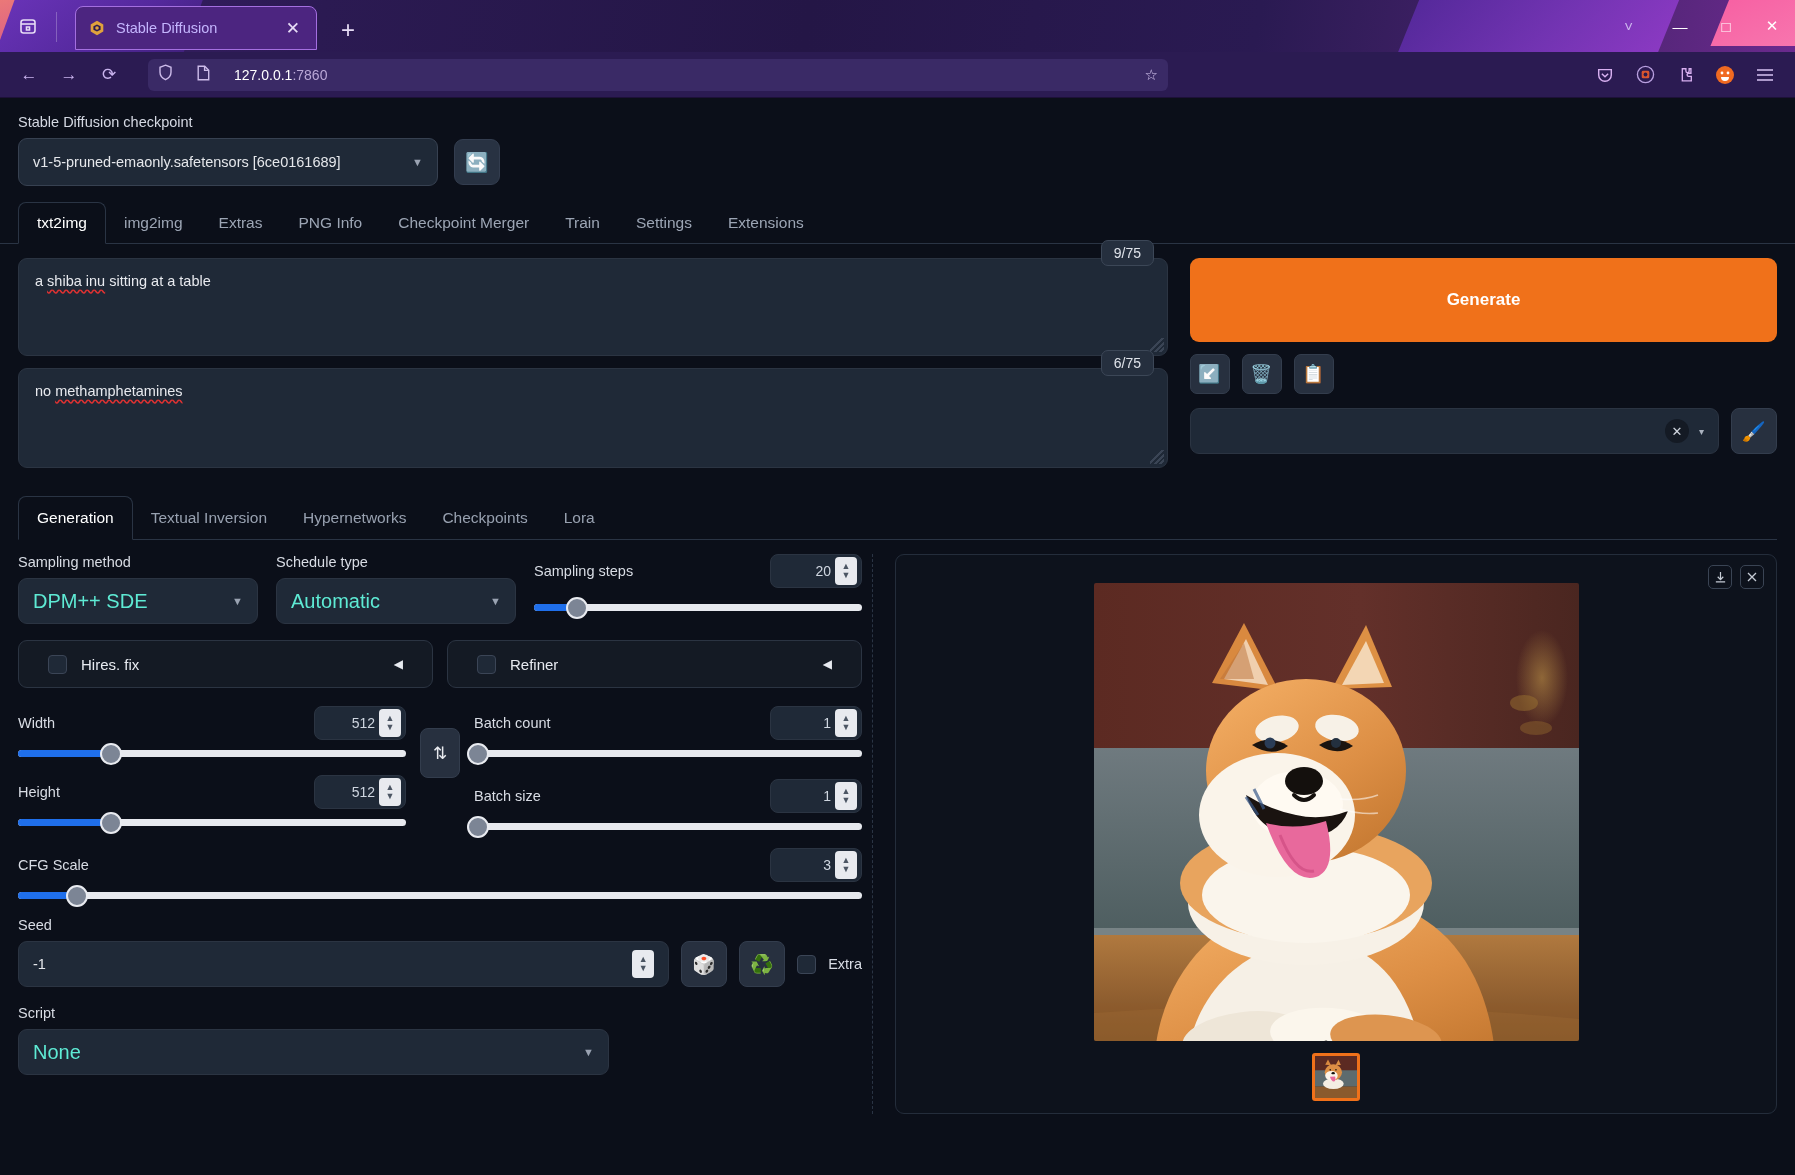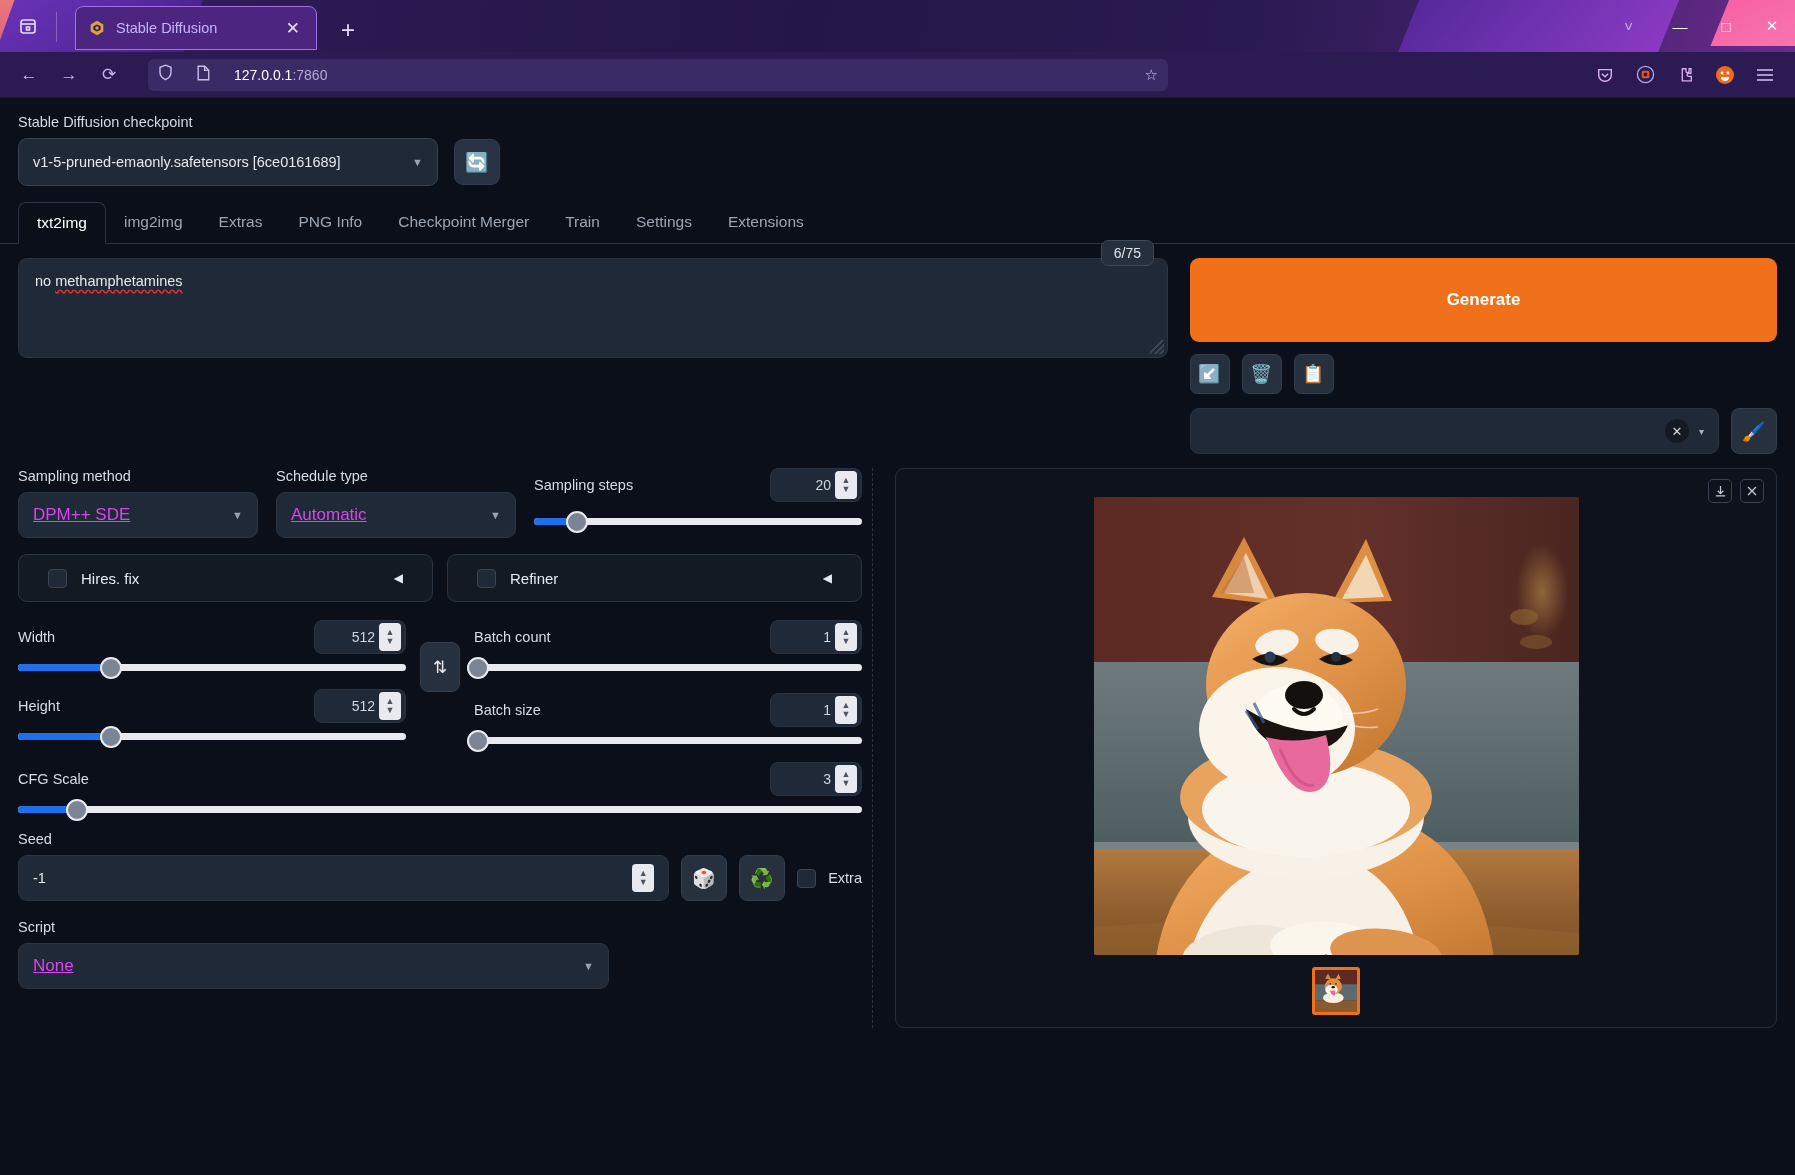--- a/index.html
+++ b/index.html
@@ -89,21 +89,21 @@
     width: 420px; height:48px; background:#1f2937; border:1px solid #374151;
     border-radius: 9px; display:flex; align-items:center; padding: 0 14px;
   }
   .ckpt-select .val { color:#e5e7eb; font-size:14.5px; flex:1;}
   .caret { color:#9aa3b2; font-size:11px; }
   .ckpt-refresh {
     width:46px; height:46px; background:#283242; border:1px solid #333d4f; border-radius:9px;
     display:flex; align-items:center; justify-content:center; font-size:19px;
   }
 
-  .tabs-main { margin-top: 16px; padding: 0 18px; display:flex; align-items:flex-start; border-bottom:1px solid #2a3444;}
+  .tabs-main { margin-top: 16px; padding: 0 18px; display:flex; align-items:center; border-bottom:1px solid #2a3444;}
   .tab-item { padding: 11px 18px; color:#9ca5b4; font-size:15.5px; white-space:nowrap;}
   .tab-item.active {
     color:#fff; background:#0b0f19;
     border:1px solid #2a3444; border-bottom-color:#0b0f19;
     border-radius: 8px 8px 0 0; margin-bottom:-1px;
   }
 
   .main-cols { display:flex; padding: 14px 18px 0 18px; gap: 22px; }
   .left-col { flex: 0 0 1150px; position:relative; }
   .right-col { flex: 1; }
@@ -168,21 +168,21 @@
   .settings-pane { flex: 0 0 855px; padding-right: 10px; border-right: 1px dashed #2a3444; }
   .result-pane { flex: 1; }
 
   .lbl { color:#d8dce4; font-size:14.5px; }
   .row3 { display:flex; gap: 18px; align-items:flex-start; }
   .fld { display:flex; flex-direction:column; gap:8px; }
   .select-box {
     height:46px; background:#1f2937; border:1px solid #2b3442; border-radius:9px;
     display:flex; align-items:center; padding: 0 14px;
   }
-  .select-box .val { color:#d946ef; font-size:17px; flex:1;text-decoration:underline; }
+  .select-box .val { color:#5eead4; font-size:20px; flex:1; }
 
   .slider-track { height:7px; background:#e7e9ee; border-radius:4px; position:relative; }
   .slider-fill { position:absolute; left:0; top:0; height:7px; background:#1f6feb; border-radius:4px 0 0 4px; }
   .slider-thumb {
     position:absolute; top:50%; width:22px; height:22px; border-radius:50%;
     background:#7c8595; border:2px solid #e9ebf0; transform: translate(-50%,-50%);
   }
   .numbox {
     height:34px; width:92px; background:#1f2937; border:1px solid #2b3442; border-radius:8px;
     display:flex; align-items:center; justify-content:flex-end; padding-right:4px; gap:4px;
@@ -344,20 +344,27 @@
     <div class="tab-item">PNG Info</div>
     <div class="tab-item">Checkpoint Merger</div>
     <div class="tab-item">Train</div>
     <div class="tab-item">Settings</div>
     <div class="tab-item">Extensions</div>
   </div>
 
   <div class="main-cols">
     <div class="left-col">
 
+      <div class="prompt-wrap">
+        <div class="token-badge">9/75</div>
+        <div class="prompt-box">
+          <span>a <span class="spell">shiba inu</span> sitting at a table</span>
+          <div class="resize-grip"></div>
+        </div>
+      </div>
 
       <div class="prompt-wrap">
         <div class="token-badge">6/75</div>
         <div class="prompt-box neg">
           <span>no <span class="spell">methamphetamines</span></span>
           <div class="resize-grip"></div>
         </div>
       </div>
 
     </div>
@@ -373,20 +380,27 @@
         <div class="styles-box">
           <span class="styles-clear">✕</span>
           <span class="styles-caret">▾</span>
         </div>
         <div class="brush-btn">🖌️</div>
       </div>
     </div>
   </div>
 
   <div style="padding: 0 18px;">
+    <div class="tabs-sub">
+      <div class="subtab active">Generation</div>
+      <div class="subtab">Textual Inversion</div>
+      <div class="subtab">Hypernetworks</div>
+      <div class="subtab">Checkpoints</div>
+      <div class="subtab">Lora</div>
+    </div>
 
     <div class="panes">
 
       <div class="settings-pane">
 
         <div class="row3">
           <div class="fld" style="width:240px">
             <div class="lbl">Sampling method</div>
             <div class="select-box">
               <span class="val">DPM++ SDE</span>

